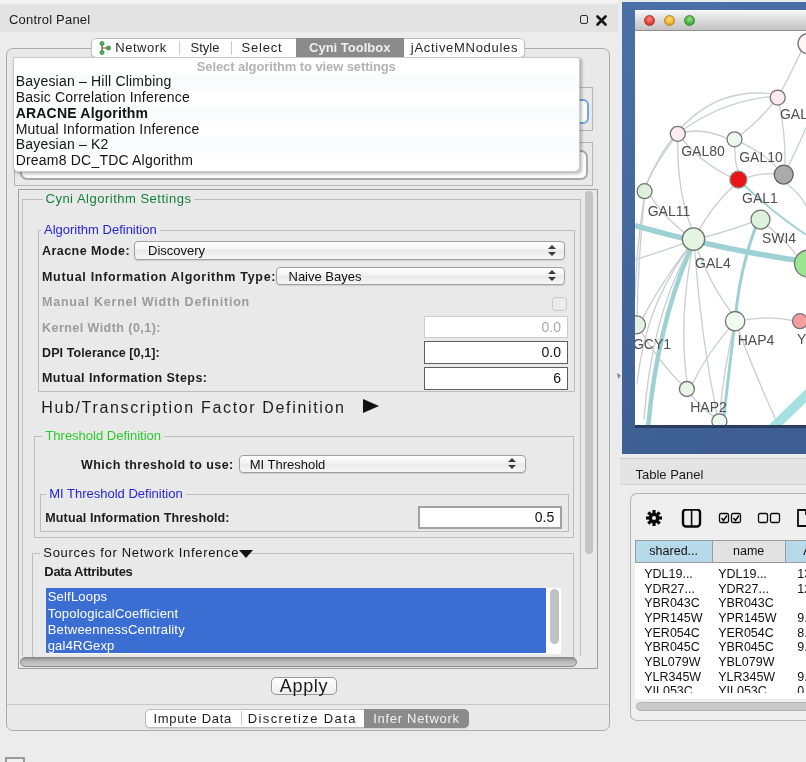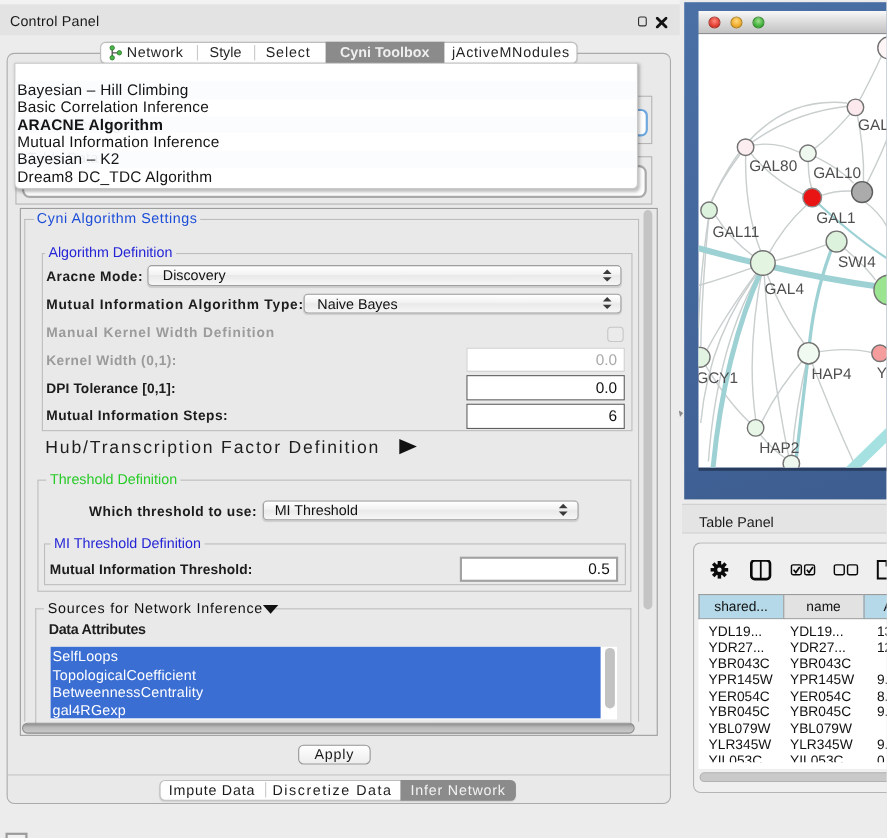--- a/index.html
+++ b/index.html
@@ -34,21 +34,21 @@
 <div class="abs" style="left:6px;top:48px;width:604px;height:683px;border:1px solid #ababab;border-radius:7px;background:#e9e9e9;"></div>
 
 <div class="abs" style="left:14px;top:87px;width:579px;height:44px;border:1px solid #b5b5b5;"></div>
 <div class="abs" style="left:20px;top:99px;width:569px;height:25px;border:2.5px solid #6ea8de;border-radius:6px;background:#fff;"></div>
 <div class="abs" style="left:14px;top:142px;width:579px;height:43.5px;border:1px solid #b5b5b5;"></div>
 <div class="abs" style="left:20px;top:150px;width:568px;height:30px;border:2px solid #a9a9a9;border-radius:7px;background:#fdfdfd;"></div>
 
 <div class="abs" style="left:17.5px;top:189px;width:580px;height:479.5px;border:1px solid #9e9e9e;background:#e9e9e9;"></div>
 
 <div class="group" style="left:21.5px;top:199px;width:559.5px;height:457px;border-bottom:none;">
-  <span class="gtitle" style="left:8px;color:#1d4ed8;letter-spacing:0.5px;">Cyni Algorithm Settings</span>
+  <span class="gtitle" style="left:20px;color:#15803d;letter-spacing:0.5px;">Cyni Algorithm Settings</span>
 </div>
 
 <div class="group" style="left:37.5px;top:229.5px;width:537px;height:162px;">
   <span class="gtitle" style="left:2.5px;color:#2525d6;">Algorithm Definition</span>
 </div>
 
 <div class="lbl" style="left:42px;top:244px;">Aracne Mode:</div>
 <div class="combo" style="left:133.5px;top:241px;width:431.5px;height:18.5px;">
     <span class="ctext">Discovery</span>
     <span class="spin"></span>
@@ -97,21 +97,21 @@
 <div class="lbl" style="left:44.3px;top:564px;font-size:13px;letter-spacing:-0.3px;">Data Attributes</div>
 
 <div class="abs" style="left:45.5px;top:587.5px;width:515.5px;height:66px;background:#fff;"></div>
 <div class="abs" style="left:46px;top:588px;width:499.6px;height:64.8px;background:#3b6ed3;"></div>
 <div class="abs" style="left:47.7px;top:589.3px;font-size:13px;letter-spacing:0.2px;color:#fff;line-height:16.2px;">SelfLoops<br>TopologicalCoefficient<br>BetweennessCentrality<br>gal4RGexp</div>
 <div class="abs" style="left:549.5px;top:589.2px;width:9px;height:54.7px;background:#c2c2c2;border-radius:5px;"></div>
 
 <div class="abs" style="left:584.5px;top:191px;width:8.5px;height:362.5px;background:#c4c4c4;border-radius:5px;"></div>
 <div class="abs" style="left:20px;top:656.5px;width:557px;height:10.5px;background:linear-gradient(#8f8f8f,#b9b9b9 40%,#c9c9c9);border:1px solid #8a8a8a;border-radius:5.5px;"></div>
 
-<div class="abs" style="left:270.7px;top:677px;width:66.6px;height:17.8px;border:1px solid #999;border-radius:5px;background:linear-gradient(#fff,#ededed);text-align:center;font-size:13px;color:#1a1a1a;line-height:16.5px;letter-spacing:0.7px;">Apply</div>
+<div class="abs" style="left:270.7px;top:677px;width:66.6px;height:17.8px;border:1px solid #999;border-radius:5px;background:linear-gradient(#fff,#ededed);text-align:center;font-size:18px;color:#1a1a1a;line-height:16.5px;letter-spacing:0.7px;">Apply</div>
 
 <div class="abs" style="left:7px;top:703.5px;width:602px;height:1px;background:#c6c6c6;"></div>
 <div class="abs" style="left:144.6px;top:708.5px;width:324.6px;height:19.2px;border:1px solid #bdbdbd;border-radius:5px;background:#fff;box-shadow:0 1px 1px rgba(0,0,0,0.1);"></div>
 <div class="abs" style="left:144.6px;top:708.5px;width:96.2px;height:19.2px;font-size:13px;color:#1c1c1c;text-align:center;line-height:19px;letter-spacing:0.7px;">Impute Data</div>
 <div class="abs" style="left:240.8px;top:711px;width:1px;height:14px;background:#c9c9c9;"></div>
 <div class="abs" style="left:240.8px;top:708.5px;width:123px;height:19.2px;font-size:13px;color:#1c1c1c;text-align:center;line-height:19px;letter-spacing:1.4px;">Discretize Data</div>
 <div class="abs" style="left:363.8px;top:708.5px;width:105.4px;height:19.2px;background:#8b8b8b;border-radius:0 5px 5px 0;font-size:13px;color:#f2f2f2;text-align:center;line-height:19px;letter-spacing:0.7px;">Infer Network</div>
 
 <div class="abs" style="left:91px;top:38px;width:434px;height:20px;border:1px solid #bdbdbd;border-radius:5px;background:#fff;box-shadow:0 1px 1px rgba(0,0,0,0.1);"></div>
 <svg class="abs" style="left:97px;top:39.5px;" width="14" height="16" viewBox="0 0 14 16">
@@ -125,20 +125,21 @@
 <div class="abs" style="left:179px;top:38px;width:52px;height:20px;font-size:13px;color:#262626;text-align:center;line-height:19.5px;">Style</div>
 <div class="abs" style="left:231px;top:41px;width:1px;height:14px;background:#c9c9c9;"></div>
 <div class="abs" style="left:231px;top:38px;width:62px;height:20px;font-size:13px;color:#262626;text-align:center;line-height:19.5px;letter-spacing:0.8px;">Select</div>
 <div class="abs" style="left:295.5px;top:38px;width:108.5px;height:20px;background:#8b8b8b;font-size:13px;color:#efefef;text-align:center;line-height:19.5px;font-weight:bold;">Cyni Toolbox</div>
 <div class="abs" style="left:404px;top:38px;width:121px;height:20px;font-size:13px;color:#262626;text-align:center;line-height:19.5px;letter-spacing:0.7px;">jActiveMNodules</div>
 
 <div class="abs" style="left:13px;top:57px;width:566.5px;height:114.5px;background:#fff;border:1px solid #c9c9c9;border-radius:0 0 5px 5px;box-shadow:1.5px 2px 3px rgba(0,0,0,0.25);overflow:hidden;">
   <div style="position:absolute;left:0;top:15.9px;width:100%;height:15.8px;background:#fafcfe;"></div>
   <div style="position:absolute;left:0;top:47.5px;width:100%;height:15.8px;background:#fafcfe;"></div>
   <div style="position:absolute;left:0;top:79.1px;width:100%;height:15.8px;background:#fafcfe;"></div>
+  <div style="position:absolute;left:0;top:0.5px;width:100%;text-align:center;font-size:13px;font-weight:bold;color:#b3b3b3;letter-spacing:-0.1px;">Select algorithm to view settings</div>
   <div style="position:absolute;left:17px;top:50%;"></div>
   <div style="position:absolute;left:1.7px;top:16.3px;font-size:14px;letter-spacing:0.2px;color:#141414;line-height:15.8px;white-space:nowrap;">Bayesian – Hill Climbing<br>Basic Correlation Inference<br><span class="b">ARACNE Algorithm</span><br>Mutual Information Inference<br>Bayesian – K2<br>Dream8 DC_TDC Algorithm</div>
   <div style="position:absolute;left:17px;top:48px;font-size:13.5px;color:rgba(0,0,0,0.055);">Inference Algorithm</div>
   <div style="position:absolute;left:11px;top:78px;font-size:13.5px;color:rgba(0,0,0,0.055);">Table Data</div>
 </div>
 
 <div class="abs" style="left:621.7px;top:2px;width:184.3px;height:452.2px;background:linear-gradient(160deg,#4a70a6,#3d5d90);"></div>
 <div class="abs" style="left:634.5px;top:10px;width:171.5px;height:21.4px;background:linear-gradient(#f8f8f8,#d9d9d9 55%,#c3c3c3);border-bottom:1px solid #8f8f8f;"></div>
 <div class="abs" style="left:643.5px;top:15px;width:11px;height:11px;border-radius:50%;background:radial-gradient(circle at 50% 35%,#ff8a7e,#e34034 60%,#c02a20);border:0.5px solid #a8352c;"></div>
 <div class="abs" style="left:663.5px;top:15px;width:11px;height:11px;border-radius:50%;background:radial-gradient(circle at 50% 35%,#ffd97e,#f0ad2f 60%,#cf8c1b);border:0.5px solid #b3841f;"></div>

